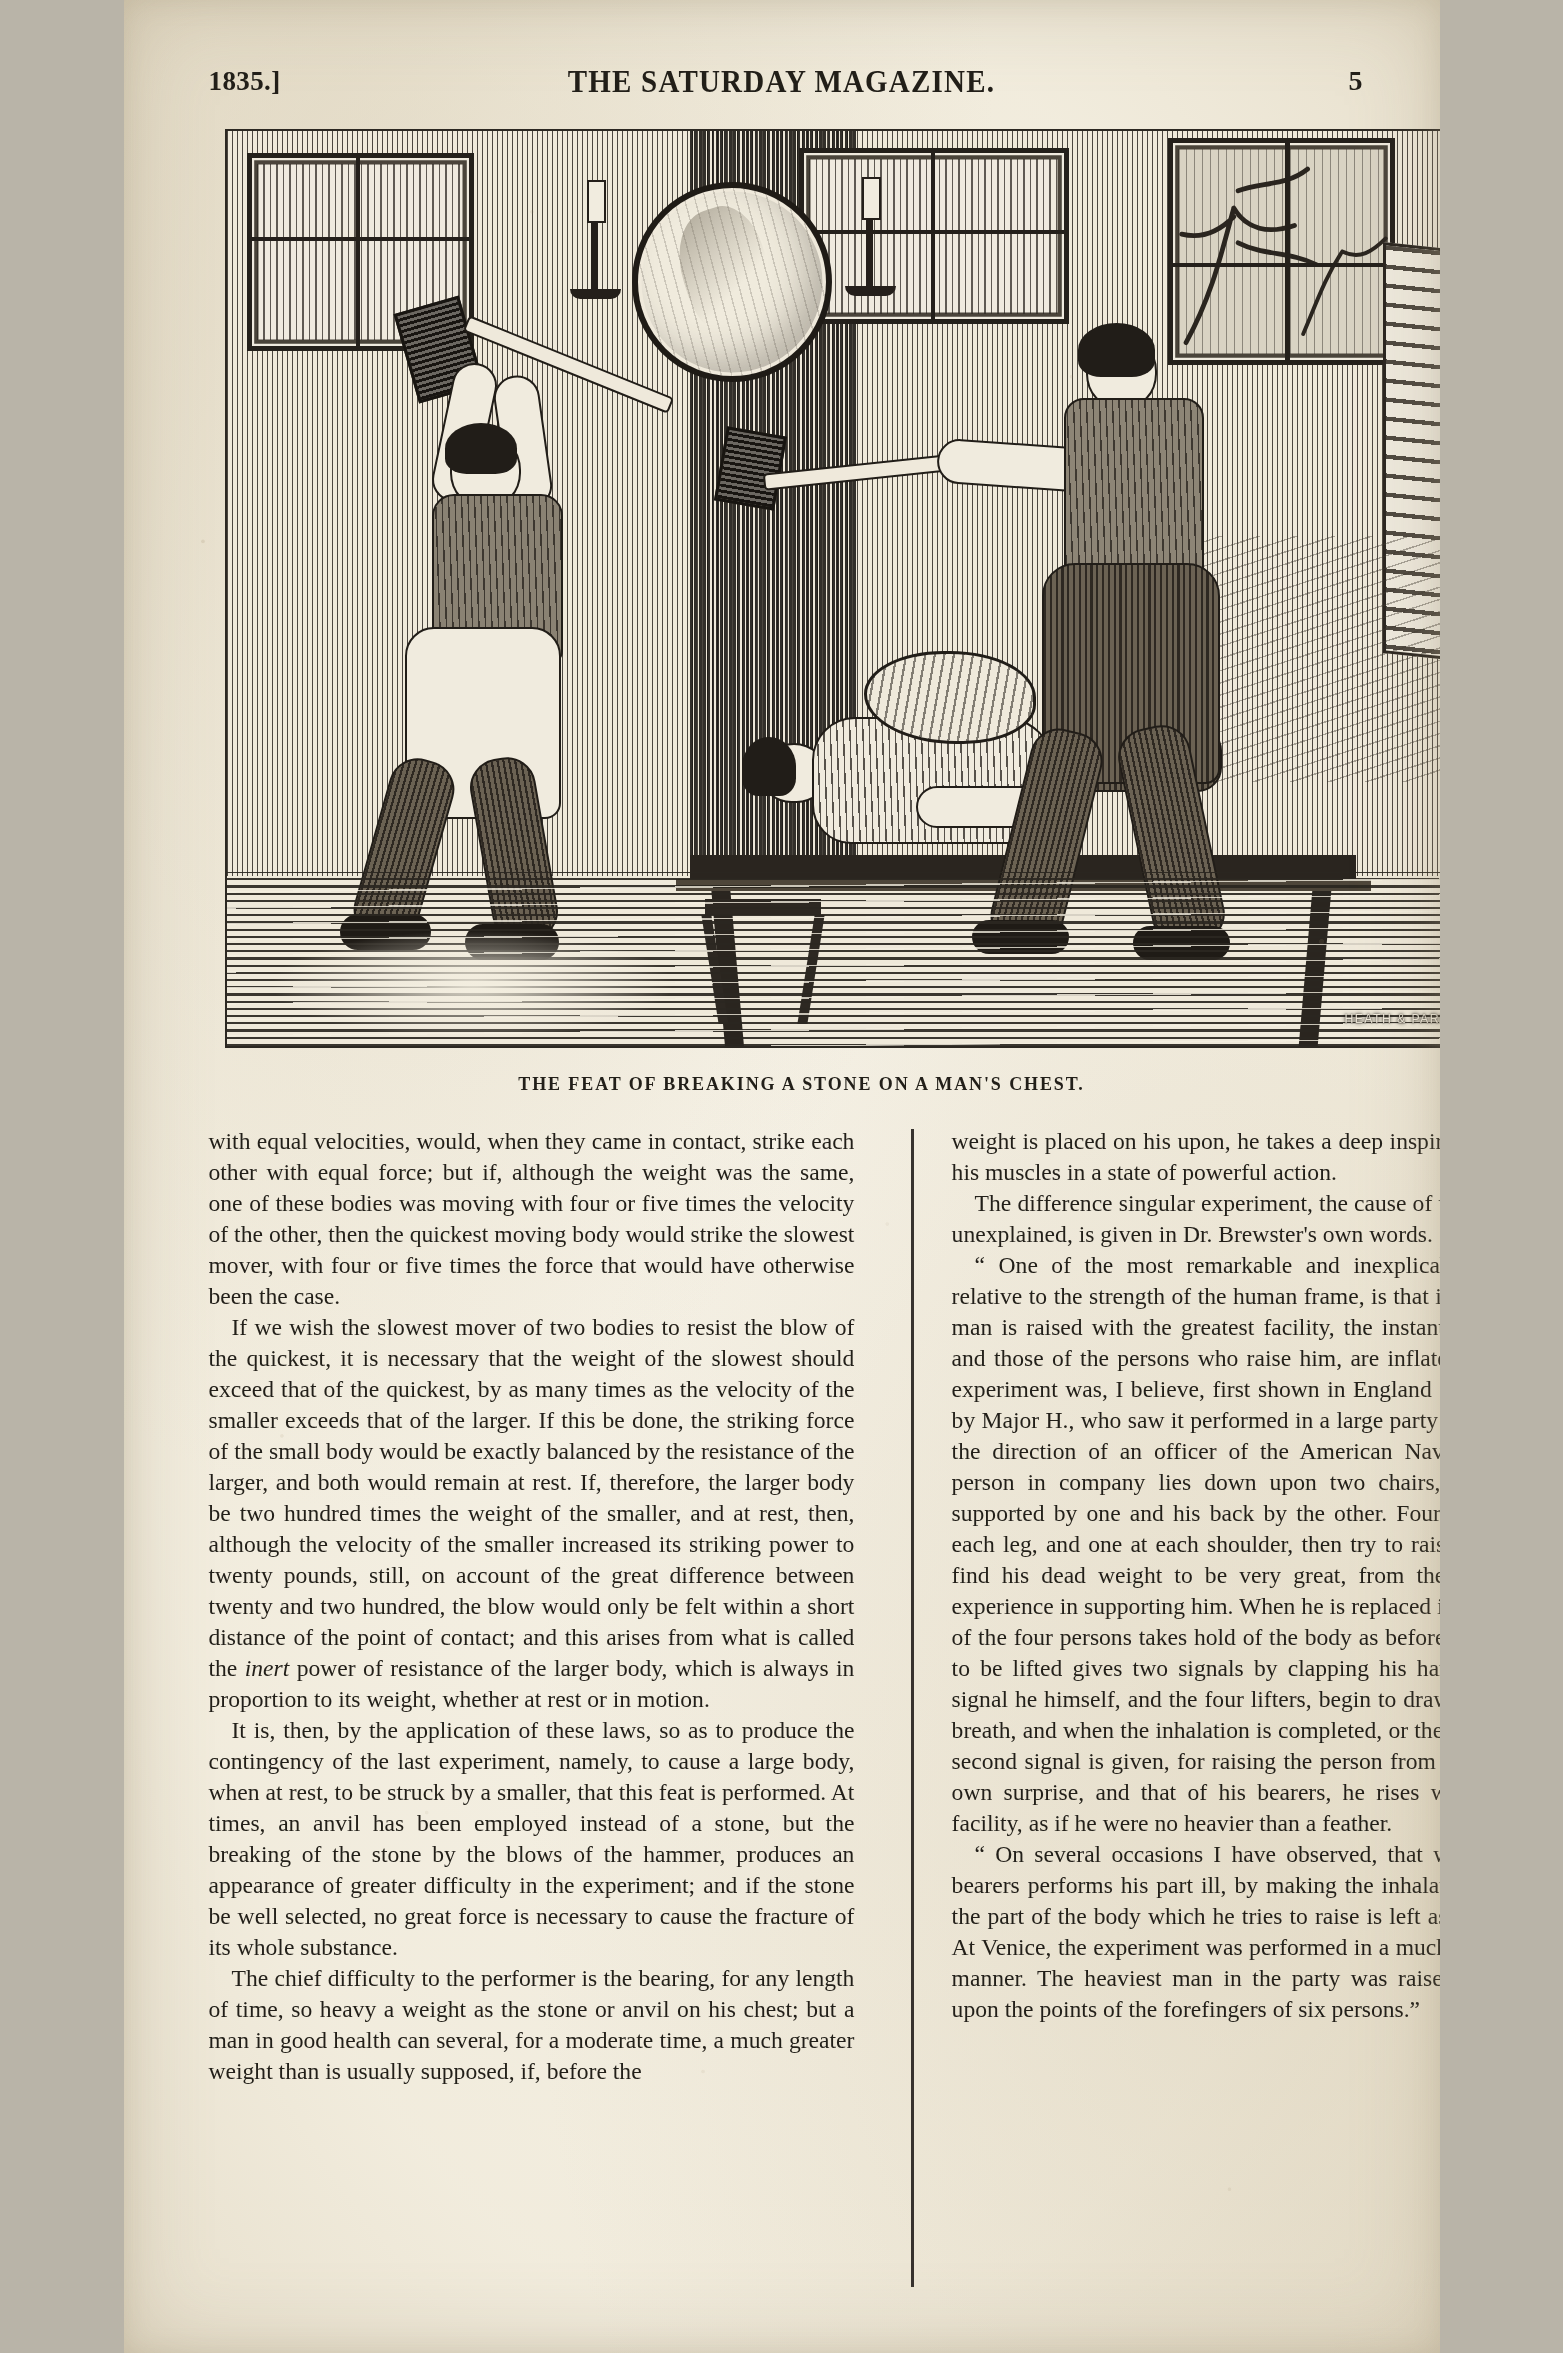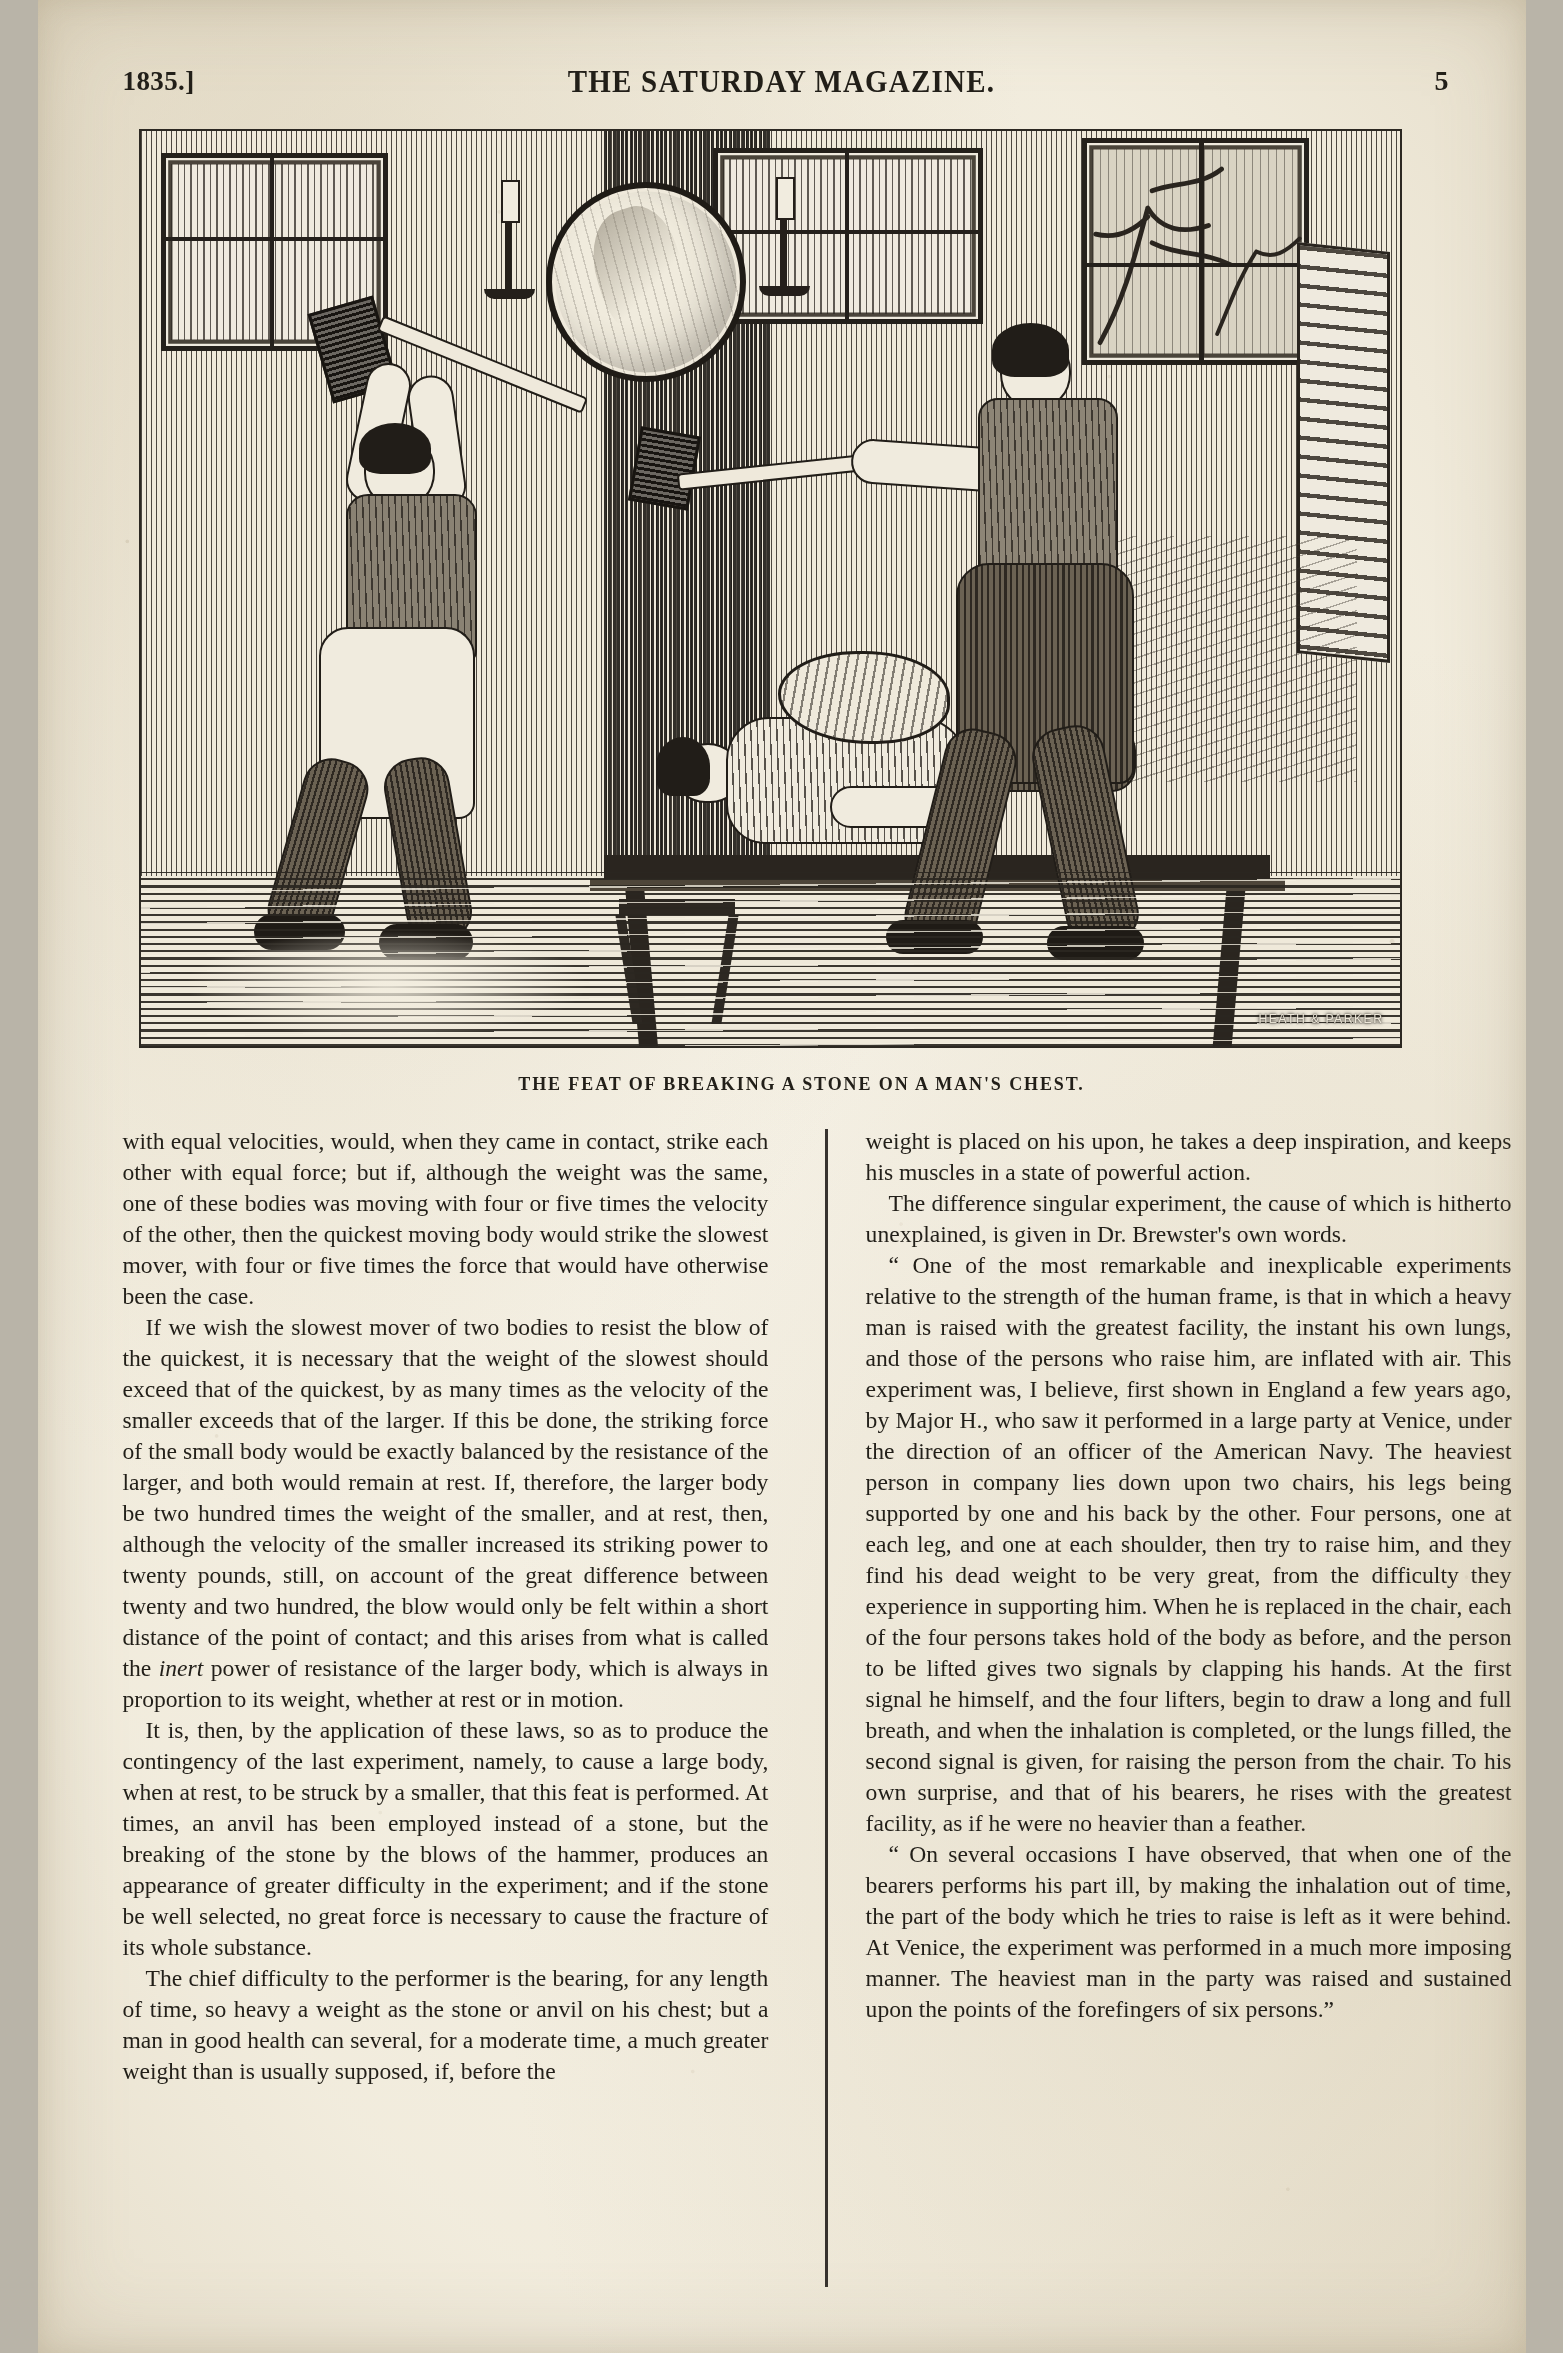--- a/index.html
+++ b/index.html
@@ -3,21 +3,21 @@
 <meta charset="utf-8">
 <style>
   html, body {
     margin: 0;
     padding: 0;
     background: #b9b4a8;
   }
 
   .page {
     position: relative;
-    width: 1488px;
+    width: 1316px;
     height: 2354px;
     margin: 0 auto;
     background: #f3eee0;
     background-image:
       radial-gradient(ellipse at 18% 12%, rgba(214,203,178,0.45) 0%, rgba(214,203,178,0) 42%),
       radial-gradient(ellipse at 88% 78%, rgba(209,197,170,0.40) 0%, rgba(209,197,170,0) 46%),
       radial-gradient(ellipse at 50% 50%, rgba(246,242,231,0.9) 0%, rgba(236,229,211,0.25) 70%, rgba(221,211,188,0.55) 100%);
     overflow: hidden;
     font-family: "Liberation Serif", "DejaVu Serif", serif;
     color: #221f19;

